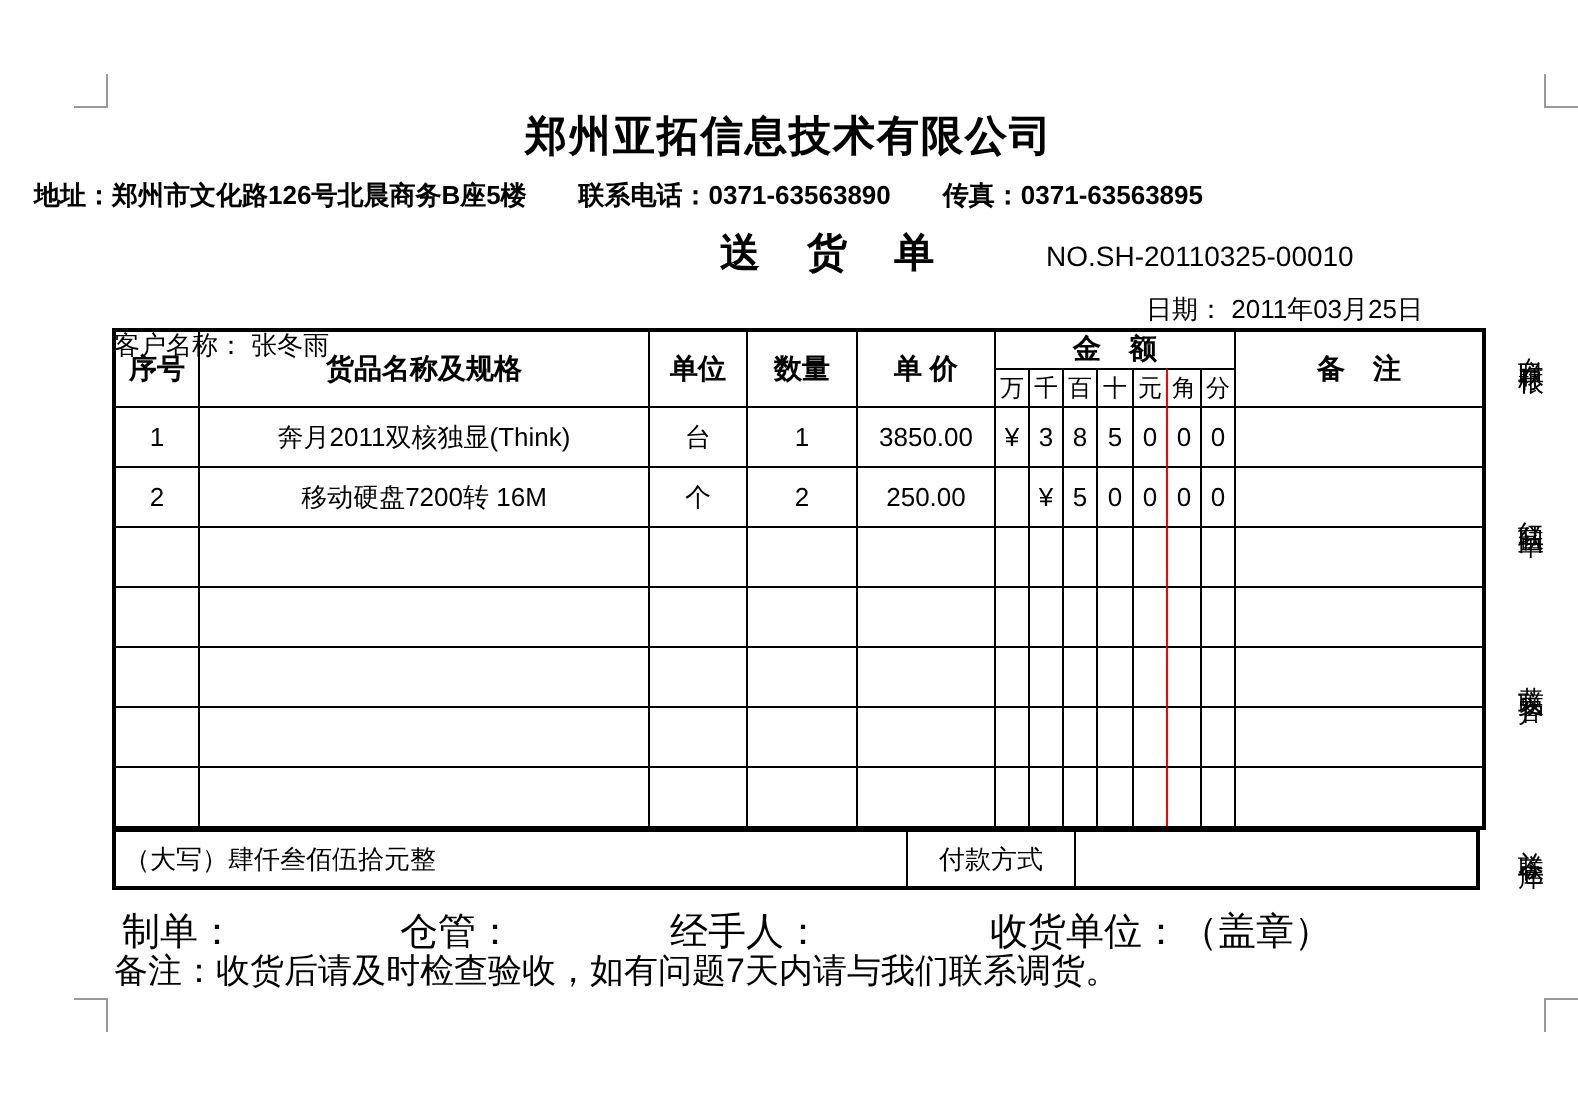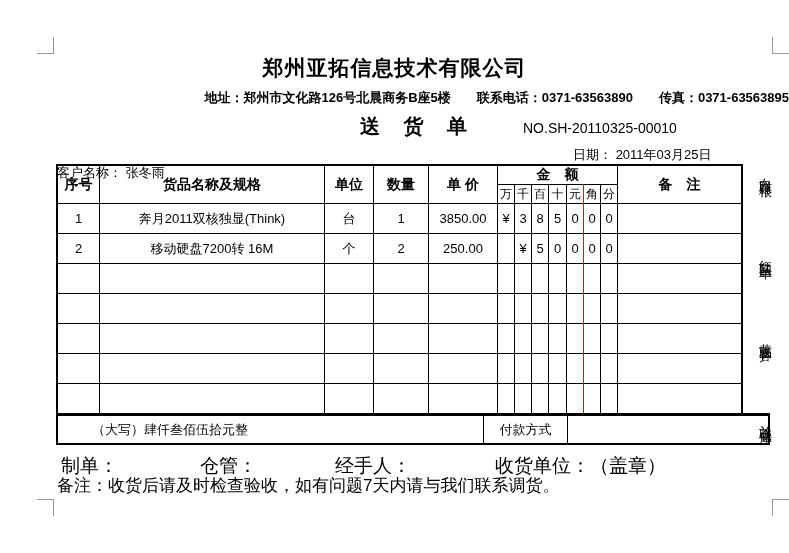--- a/index.html
+++ b/index.html
@@ -11,22 +11,22 @@
 
   
   .crop { position:absolute; width:16px; height:16px; }
   .crop.tl { left:37px; top:37px;  border-right:1px solid #999; border-bottom:1px solid #999; }
   .crop.tr { left:772px; top:37px; border-left:1px solid #999;  border-bottom:1px solid #999; }
   .crop.bl { left:37px; top:499px; border-right:1px solid #999; border-top:1px solid #999; }
   .crop.br { left:772px; top:499px;border-left:1px solid #999;  border-top:1px solid #999; }
 
   .company { left:0; right:0; top:54px; text-align:center;
              font-size:21px; font-weight:bold; letter-spacing:1px; }
-  .address { left:0; right:0; top:89px; text-align:right;
-             font-size:13px; font-weight:bold; }
+  .address { left:0; right:0; top:89px; text-align:left;
+             font-size:13px; font-weight:bold;padding-left:17px; }
   .doctitle { left:360px; top:113px; font-size:20px; font-weight:bold; letter-spacing:9px; }
   .docno   { left:523px; top:120px; font-size:14px; font-weight:normal; }
 
   .custline { left:57px; top:164px; font-size:13px; }
   .dateline { left:573px; top:146px; font-size:13px; }
 
   
   table.main { position:absolute; left:56px; top:164px; table-layout:fixed;
                border-collapse:separate; border-spacing:0; border:2px solid #000; }
   table.main td { border-left:1px solid #000; border-top:1px solid #000;
@@ -39,21 +39,21 @@
   tr.drow td { height:29px; }
   td.prod { text-align:left; padding-left:3px; }
   td.amt { border-left:1px solid #b3b3b3; font-size:12px; }
   td.amt.k { border-left:1px solid #000; }
   tr.hrow2 td.amt { border-left:1px solid #000; }
   td.amt.r, tr.hrow2 td.amt.r { border-left:1px solid #ff0000; }
 
   
   .sumrow { position:absolute; left:56px; top:413px; width:680px; height:27px;
             border:2px solid #000; border-top:3px solid #000; display:flex;
-            font-size:13px; line-height:27px; background:#fff;padding-left:30px; }
+            font-size:13px; line-height:27px; background:#fff; }
   .sumrow .sc { height:27px; overflow:hidden; white-space:nowrap; }
   .sc1 { width:371px; text-align:left; padding-left:4px; }
   .sc2 { width:109px; text-align:center; border-left:1px solid #000; }
   .sc3 { width:83px;  text-align:center; border-left:1px solid #000;margin-left:20px; }
   .sc4 { flex:1;      border-left:1px solid #000; }
 
   
   .sign { top:453px; font-size:19px; }
   .note { left:57px; top:474px; font-size:17px; }
 

